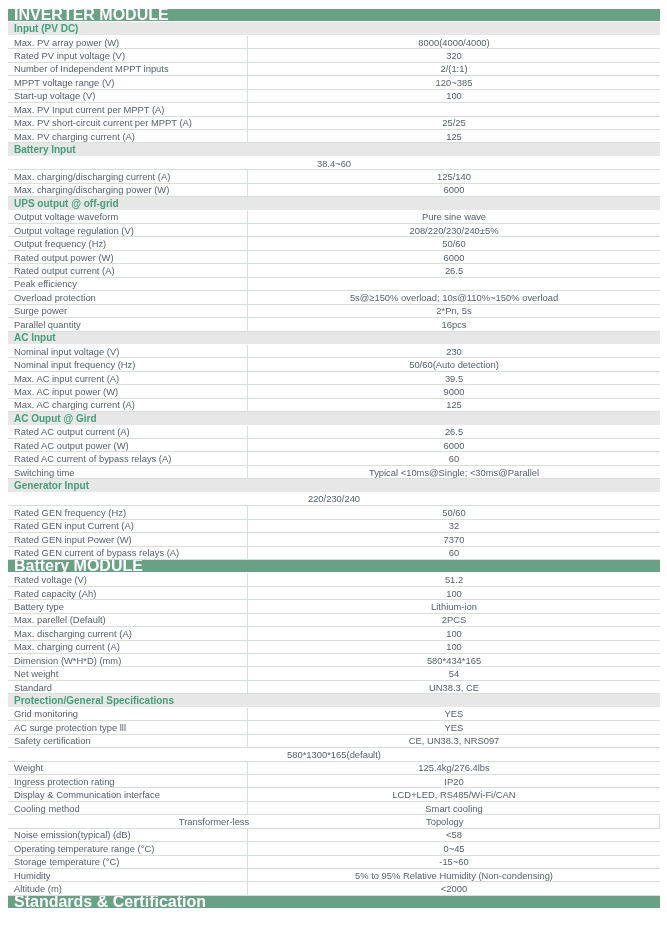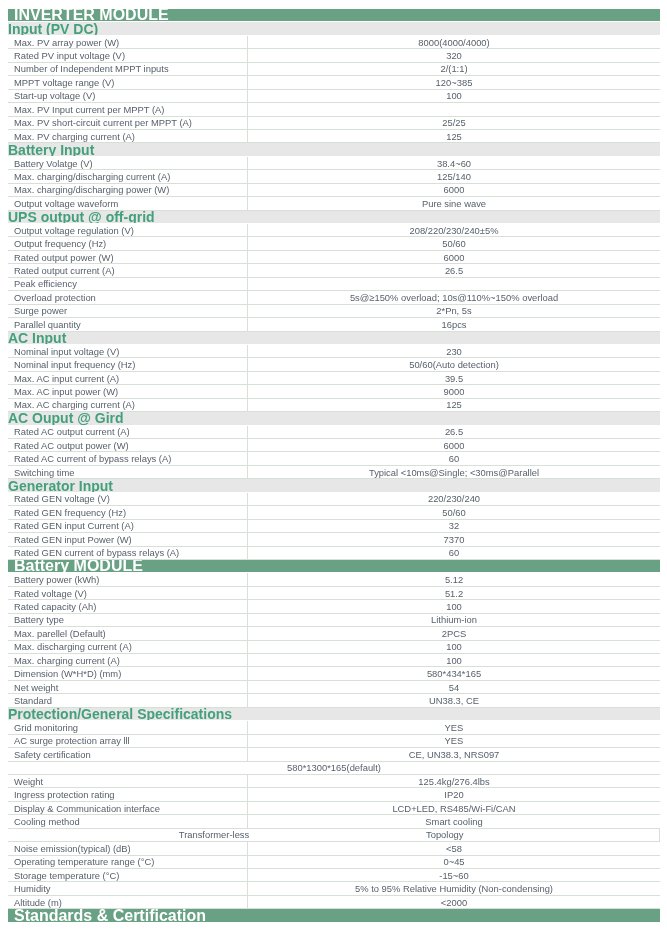--- a/index.html
+++ b/index.html
@@ -51,23 +51,24 @@
     font-size: 16px;
     display: flex;
     align-items: center;
     padding-left: 6px;
     border-bottom: 1px solid #ffffff;
   }
   .row.section_header {
     background: var(--section-header-bg);
     color: var(--section-header-text);
     font-weight: bold;
-    font-size: 14px;
+    font-size: 10px;
     display: flex;
     align-items: center;
+    padding-left: 6px;
     border-bottom: 1px solid #ffffff;
   }
 </style>
 </head>
 <body>
 
 <div id="spec-table">
     <div class="row module_header">INVERTER MODULE</div>
     <div class="row section_header">Input (PV DC)</div>
     <div class="row data">
@@ -96,36 +97,35 @@
     <div class="row data">
       <div class="cell label">Max. PV short-circuit current per MPPT (A)</div>
       <div class="cell value">25/25</div>
     </div>
     <div class="row data">
       <div class="cell label">Max. PV charging current (A)</div>
       <div class="cell value">125</div>
     </div>
     <div class="row section_header">Battery Input</div>
     <div class="row data">
-      <div class="cell label">Battery Volatge (V)</div>
       <div class="cell value">38.4~60</div>
     </div>
     <div class="row data">
       <div class="cell label">Max. charging/discharging current (A)</div>
       <div class="cell value">125/140</div>
     </div>
     <div class="row data">
       <div class="cell label">Max. charging/discharging power (W)</div>
       <div class="cell value">6000</div>
     </div>
+    <div class="row section_header">UPS output @ off-grid</div>
     <div class="row data">
       <div class="cell label">Output voltage waveform</div>
       <div class="cell value">Pure sine wave</div>
     </div>
-    <div class="row section_header">UPS output @ off-grid</div>
     <div class="row data">
       <div class="cell label">Output voltage regulation (V)</div>
       <div class="cell value">208/220/230/240±5%</div>
     </div>
     <div class="row data">
       <div class="cell label">Output frequency (Hz)</div>
       <div class="cell value">50/60</div>
     </div>
     <div class="row data">
       <div class="cell label">Rated output power (W)</div>
@@ -183,45 +183,40 @@
     <div class="row data">
       <div class="cell label">Rated AC current of bypass relays (A)</div>
       <div class="cell value">60</div>
     </div>
     <div class="row data">
       <div class="cell label">Switching time</div>
       <div class="cell value">Typical &lt;10ms@Single; &lt;30ms@Parallel</div>
     </div>
     <div class="row section_header">Generator Input</div>
     <div class="row data">
-      <div class="cell label">Rated GEN voltage (V)</div>
       <div class="cell value">220/230/240</div>
     </div>
     <div class="row data">
       <div class="cell label">Rated GEN frequency (Hz)</div>
       <div class="cell value">50/60</div>
     </div>
     <div class="row data">
       <div class="cell label">Rated GEN input Current (A)</div>
       <div class="cell value">32</div>
     </div>
     <div class="row data">
       <div class="cell label">Rated GEN input Power (W)</div>
       <div class="cell value">7370</div>
     </div>
     <div class="row data">
       <div class="cell label">Rated GEN current of bypass relays (A)</div>
       <div class="cell value">60</div>
     </div>
     <div class="row module_header">Battery MODULE</div>
     <div class="row data">
-      <div class="cell label">Battery power (kWh)</div>
-      <div class="cell value">5.12</div>
-    </div>
-    <div class="row data">
       <div class="cell label">Rated voltage (V)</div>
       <div class="cell value">51.2</div>
     </div>
     <div class="row data">
       <div class="cell label">Rated capacity (Ah)</div>
       <div class="cell value">100</div>
     </div>
     <div class="row data">
       <div class="cell label">Battery type</div>
       <div class="cell value">Lithium-ion</div>
@@ -249,21 +244,21 @@
     <div class="row data">
       <div class="cell label">Standard</div>
       <div class="cell value">UN38.3, CE</div>
     </div>
     <div class="row section_header">Protection/General Specifications</div>
     <div class="row data">
       <div class="cell label">Grid monitoring</div>
       <div class="cell value">YES</div>
     </div>
     <div class="row data">
-      <div class="cell label">AC surge protection array lll</div>
+      <div class="cell label">AC surge protection type lll</div>
       <div class="cell value">YES</div>
     </div>
     <div class="row data">
       <div class="cell label">Safety certification</div>
       <div class="cell value">CE, UN38.3, NRS097</div>
     </div>
     <div class="row data">
       <div class="cell value">580*1300*165(default)</div>
     </div>
     <div class="row data">

